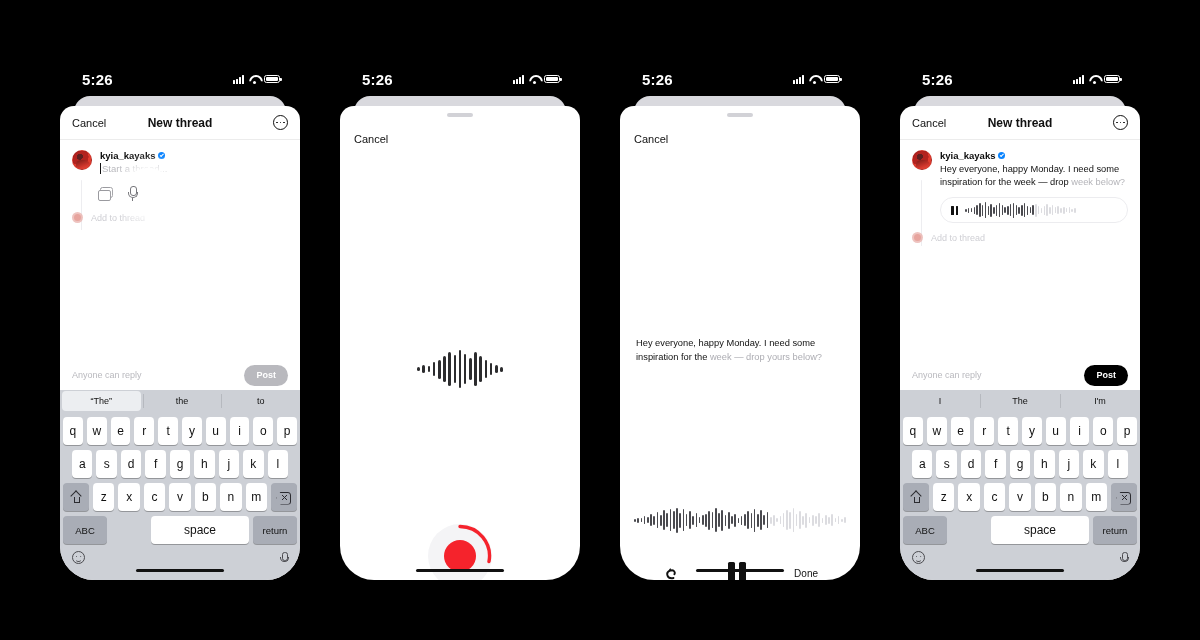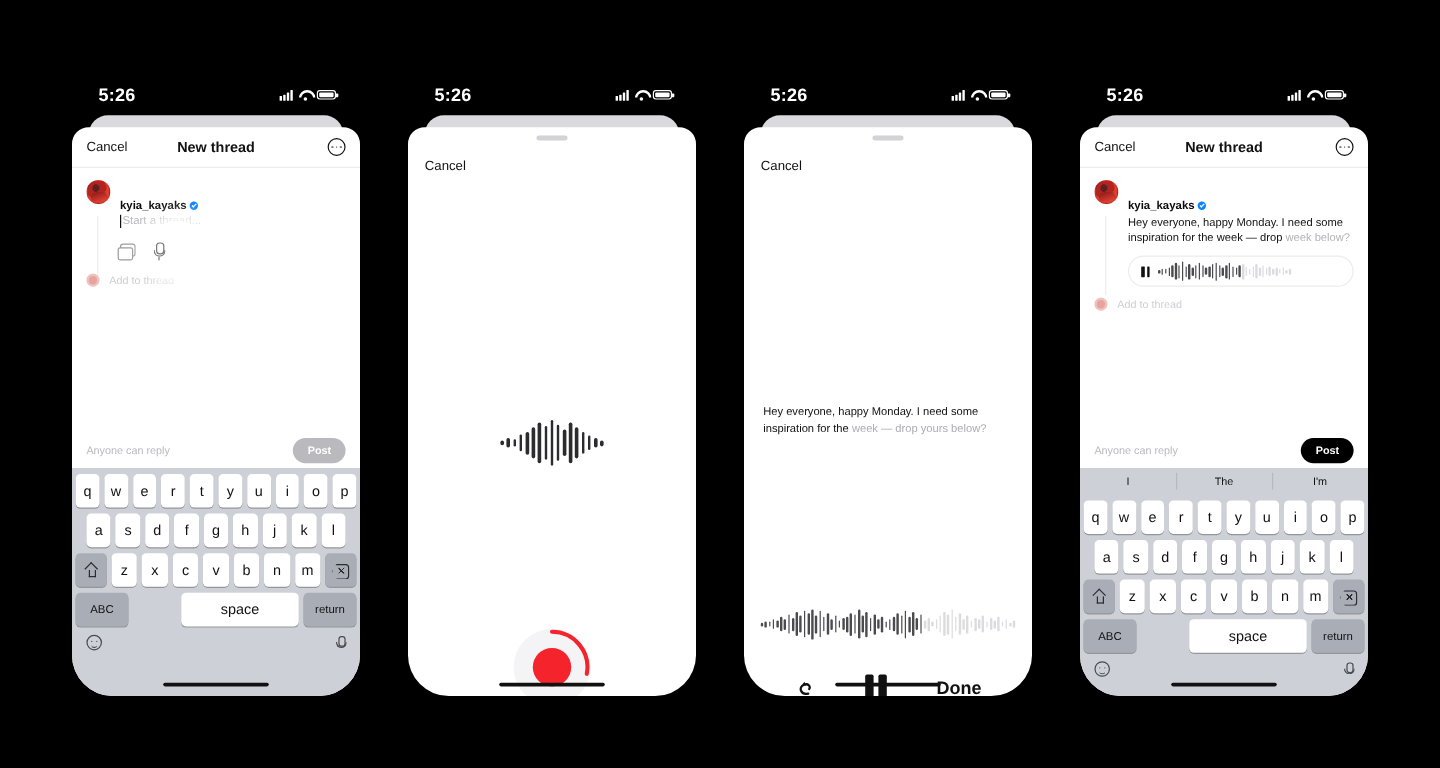--- a/index.html
+++ b/index.html
@@ -95,21 +95,21 @@
     background: radial-gradient(circle at 38% 32%, #5d2020 0 18%, #b3231f 19% 52%, #e23c2e 53% 100%);
     border:1px solid rgba(0,0,0,.07);
     position:relative; overflow:hidden;
   }
   .avatar:after{
     content:""; position:absolute; left:3px; top:9px; width:14px;height:11px;
     background: linear-gradient(160deg,#7a1b16 0%, #d0362c 55%, #f05a48 100%);
     border-radius: 40% 45% 30% 35%;
   }
   .thread-col { flex:1 1 auto; min-width:0; }
-  .uname { font-size:9.5px; font-weight:700; color:#0b0b0b; display:flex; align-items:center; gap:3px;margin-top:16px; }
+  .uname { font-size:9.5px; font-weight:700; color:#0b0b0b; display:flex; align-items:center; gap:3px; }
   .verified {
     width:7px;height:7px;border-radius:50%;background:#0a84ff;position:relative;flex:0 0 7px;
   }
   .verified:after{content:"";position:absolute;left:2px;top:2.3px;width:2.6px;height:1.4px;border-left:1px solid #fff;border-bottom:1px solid #fff;transform:rotate(-45deg);}
   .placeholder { font-size:9.5px; color:#b8b8bd; margin-top:2px; position:relative; padding-left:2px;}
   .caret { position:absolute; left:0; top:0px; width:1.2px; height:11px; background:#111; }
   .post-text { font-size:9.3px; line-height:13px; color:#111; margin-top:2px; }
   .post-text .dim { color:#b4b4b9; }
 
   .tools { display:flex; align-items:center; gap:12px; margin-top:7px; height:22px; position:relative; }
@@ -212,21 +212,21 @@
 
   
   .tscript { position:absolute; left:16px; right:16px; top:231px; font-size:9.3px; line-height:13.5px; color:#111; }
   .tscript .dim { color:#adadb3; }
   .play-wave { position:absolute; left:14px; right:14px; top:397px; height:34px; display:flex; align-items:center; justify-content:center; gap:1.6px; }
   .play-wave i { display:block; width:1.9px; border-radius:2px; }
   .ctrl-row { position:absolute; left:0;right:0; top:452px; height:30px; display:flex; align-items:center; justify-content:space-between; padding:0 42px;}
   .undo-ic { width:17px;height:17px; position:relative; }
   .pause-big { display:flex; gap:4px; }
   .pause-big i { display:block; width:7px;height:22px;background:#111;border-radius:1.5px;}
-  .done-lbl { font-size:15px; font-weight:700; color:#111; }
+  .done-lbl { font-size:10px; font-weight:400; color:#111; }
 </style>
 </head>
 <body>
 
 <div class="stage">
 
   <div class="phone p1">
     <div class="statusbar">
       <span class="sb-time">5:26</span>
       <span class="sb-icons">
@@ -275,20 +275,25 @@
             </div>
           </div>
         </div>
         <div class="addrow">
           <span class="add-av"></span>
           <span class="add-label">Add to thread</span>
         </div>
       </div>
 
       <div class="kb">
+        <div class="kb-sugg">
+          <span class="s sel">“The”</span>
+          <span class="s">the</span>
+          <span class="s">to</span>
+        </div>
         <div class="kb-row r1">
           <span class="key">q</span>
           <span class="key">w</span>
           <span class="key">e</span>
           <span class="key">r</span>
           <span class="key">t</span>
           <span class="key">y</span>
           <span class="key">u</span>
           <span class="key">i</span>
           <span class="key">o</span>

